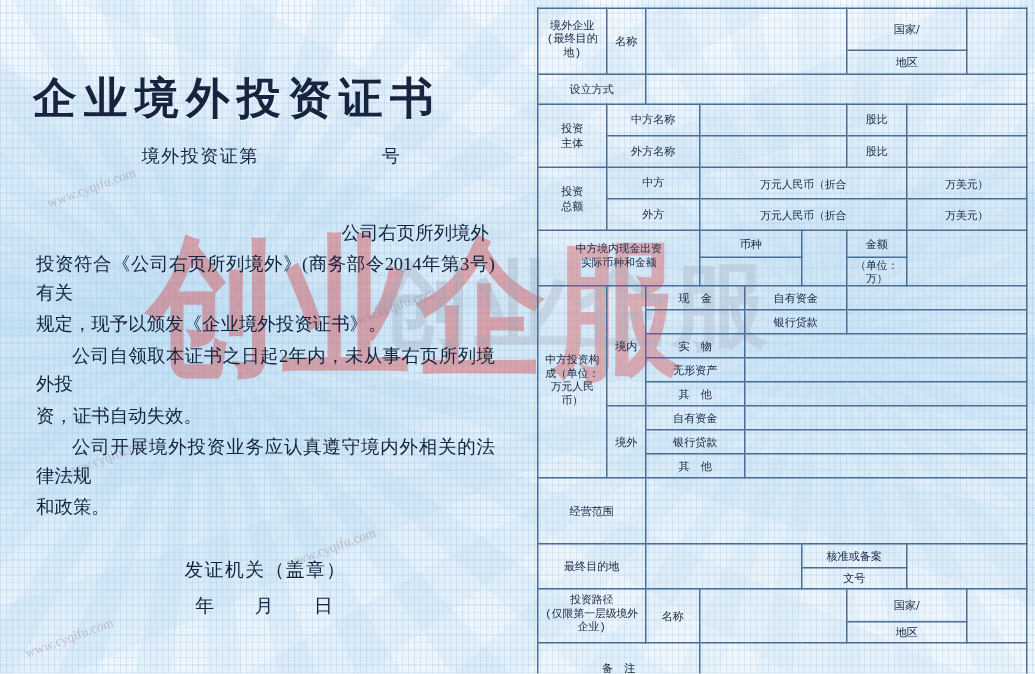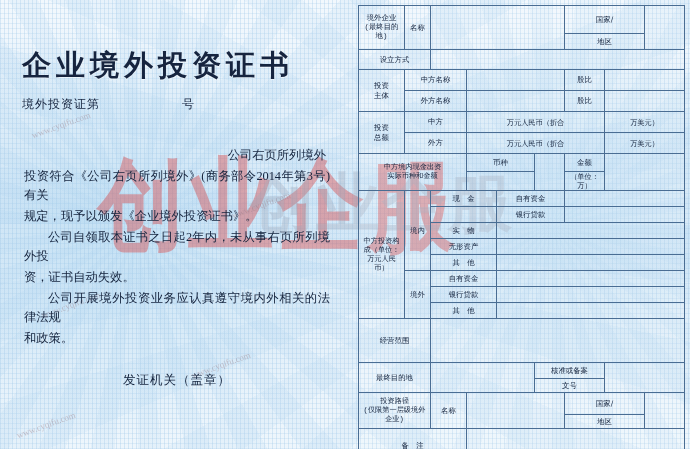--- a/index.html
+++ b/index.html
@@ -39,21 +39,21 @@
     text-align:left;
     font-family:"DejaVu Serif", serif;
     font-weight:bold;
     font-size:29px;
     letter-spacing:5px;
     color:#16243f;
     text-shadow:0 1px 0 rgba(255,255,255,.5);
   }
   .subline{
     position:absolute;left:22px;top:96px;width:318px;
-    text-align:left;font-size:12px;color:#16243f;letter-spacing:1px;
+    text-align:center;font-size:12px;color:#16243f;letter-spacing:1px;
   }
   .subline .gap{display:inline-block;width:74px;}
   .body{
     position:absolute;left:24px;top:146px;width:306px;
     font-size:12.3px;line-height:19px;color:#14233d;text-align:justify;
   }
   .body p{margin:0 0 2px 0;}
   .indent{text-indent:24px;}
   .right-al{text-align:right;padding-right:4px;}
   .issuer{
@@ -141,20 +141,25 @@
       <p class="right-al">公司右页所列境外</p>
       <p>投资符合《公司右页所列境外》(商务部令2014年第3号)有关</p>
       <p>规定，现予以颁发《企业境外投资证书》。</p>
       <p class="indent">公司自领取本证书之日起2年内，未从事右页所列境外投</p>
       <p>资，证书自动失效。</p>
       <p class="indent">公司开展境外投资业务应认真遵守境内外相关的法律法规</p>
       <p>和政策。</p>
     </div>
 
     <div class="issuer">发证机关（盖章）</div>
+    <div class="datefield">
+      <span>年</span>
+      <span>月</span>
+      <span>日</span>
+    </div>
   </div>
 
   <div class="tablewrap">
     <table class="form">
       <colgroup>
         <col style="width:46px">
         <col style="width:26px">
         <col style="width:36px">
         <col style="width:30px">
         <col style="width:38px">

